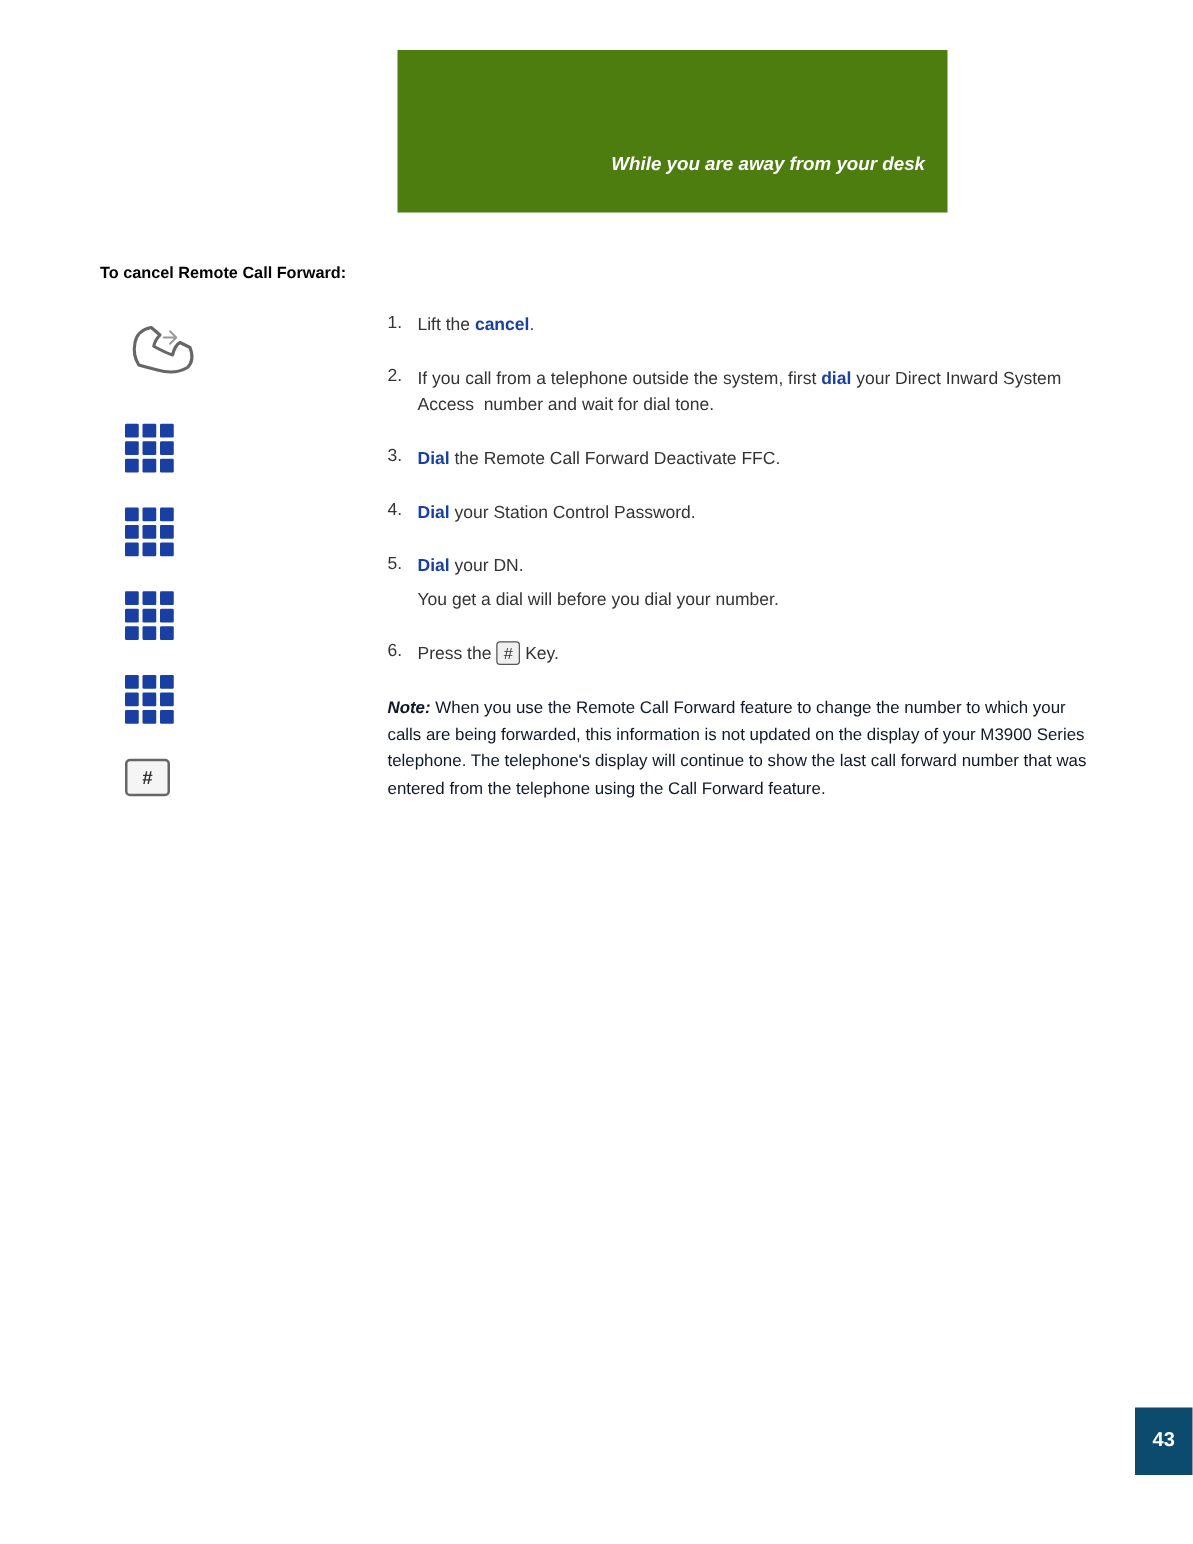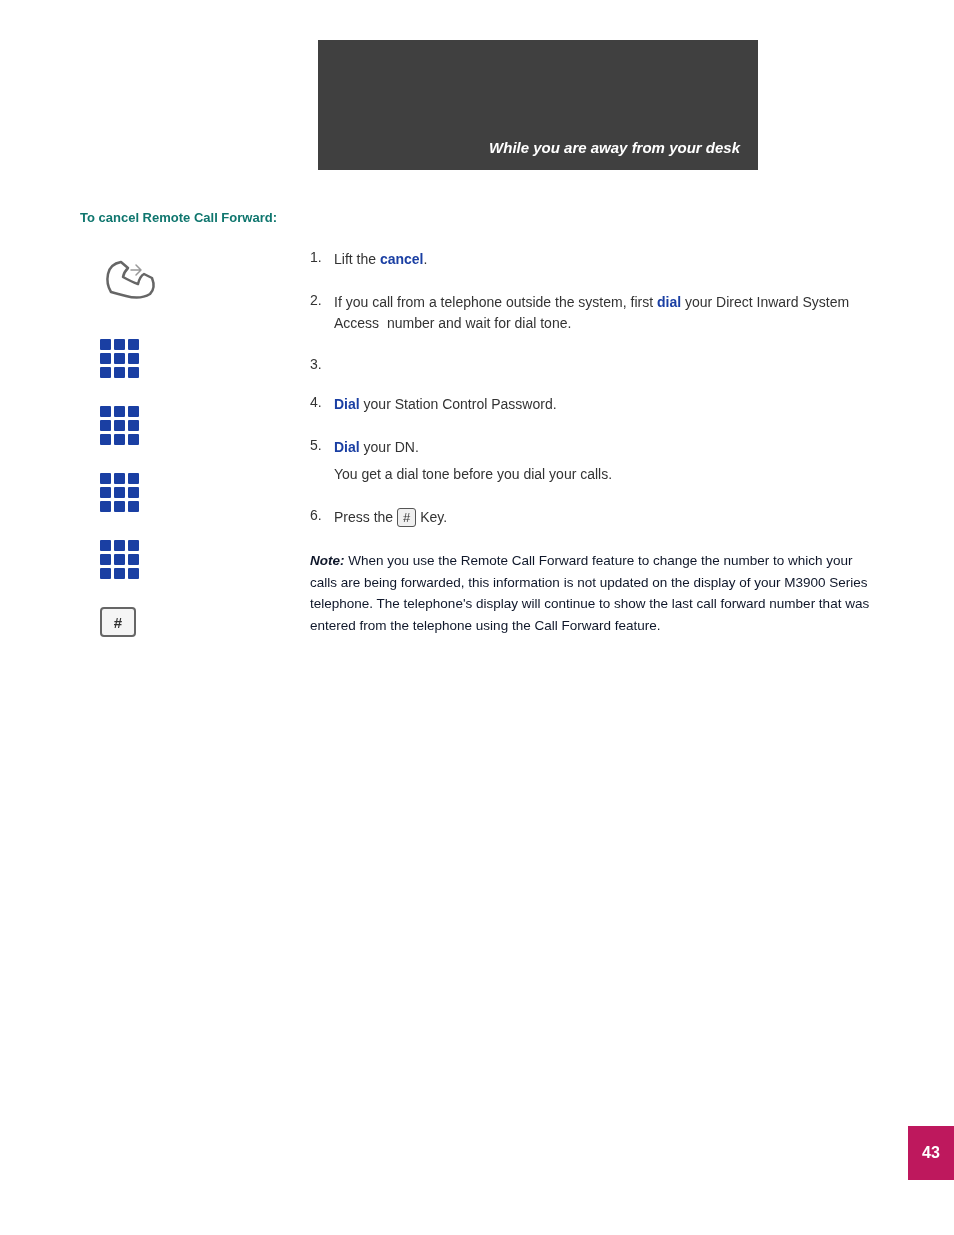--- a/index.html
+++ b/index.html
@@ -13,25 +13,25 @@
       position: relative;
     }
 
     
     .header-banner {
       position: absolute;
       top: 40px;
       left: 318px;
       width: 440px;
       height: 130px;
-      background-color: #404040;
+      background-color: #4d7c0f;
       display: flex;
       align-items: flex-end;
       justify-content: flex-end;
-      padding: 14px 18px;
+      padding: 30px 18px;
     }
 
     .header-title {
       color: #ffffff;
       font-size: 15px;
       font-weight: bold;
       font-style: italic;
       text-align: right;
     }
 
@@ -39,21 +39,21 @@
     .main-content {
       position: absolute;
       top: 210px;
       left: 80px;
       right: 80px;
     }
 
     .section-heading {
       font-size: 13px;
       font-weight: bold;
-      color: #0f766e;
+      color: #000000;
       margin-bottom: 24px;
     }
 
     
     .two-col {
       display: flex;
       flex-direction: row;
       gap: 0px;
     }
 
@@ -144,21 +144,21 @@
       font-weight: bold;
     }
 
     
     .page-badge {
       position: absolute;
       bottom: 55px;
       right: 0;
       width: 46px;
       height: 54px;
-      background: #be185d;
+      background: #0c4a6e;
       display: flex;
       align-items: center;
       justify-content: center;
       color: #fff;
       font-size: 16px;
       font-weight: bold;
     }
 
     
     .keypad-large {
@@ -270,39 +270,42 @@
 
       <div class="step-item">
         <span class="step-num">2.</span>
         <span class="step-content">
           If you call from a telephone outside the system, first <span class="blue-bold">dial</span> your Direct Inward System Access&nbsp; number and wait for dial tone.
         </span>
       </div>
 
       <div class="step-item">
         <span class="step-num">3.</span>
+        <span class="step-content">
+          <span class="blue-bold">Dial</span> the Remote Call Forward Deactivate FFC.
+        </span>
       </div>
 
       <div class="step-item">
         <span class="step-num">4.</span>
         <span class="step-content">
           <span class="blue-bold">Dial</span> your Station Control Password.
         </span>
       </div>
 
       <div class="step-item" style="flex-direction: column;">
         <div style="display:flex; flex-direction:row;">
           <span class="step-num">5.</span>
           <span class="step-content">
             <span class="blue-bold">Dial</span> your DN.
           </span>
         </div>
         <div style="padding-left:24px; margin-top:6px;">
           <span class="step-content">
-            You get a dial tone before you dial your calls.
+            You get a dial will before you dial your number.
           </span>
         </div>
       </div>
 
       <div class="step-item">
         <span class="step-num">6.</span>
         <span class="step-content">
           Press the <span style="border:1.5px solid #555; border-radius:3px; padding:1px 5px; font-size:13px; background:#f0f0f0;">#</span> Key.
         </span>
       </div>

